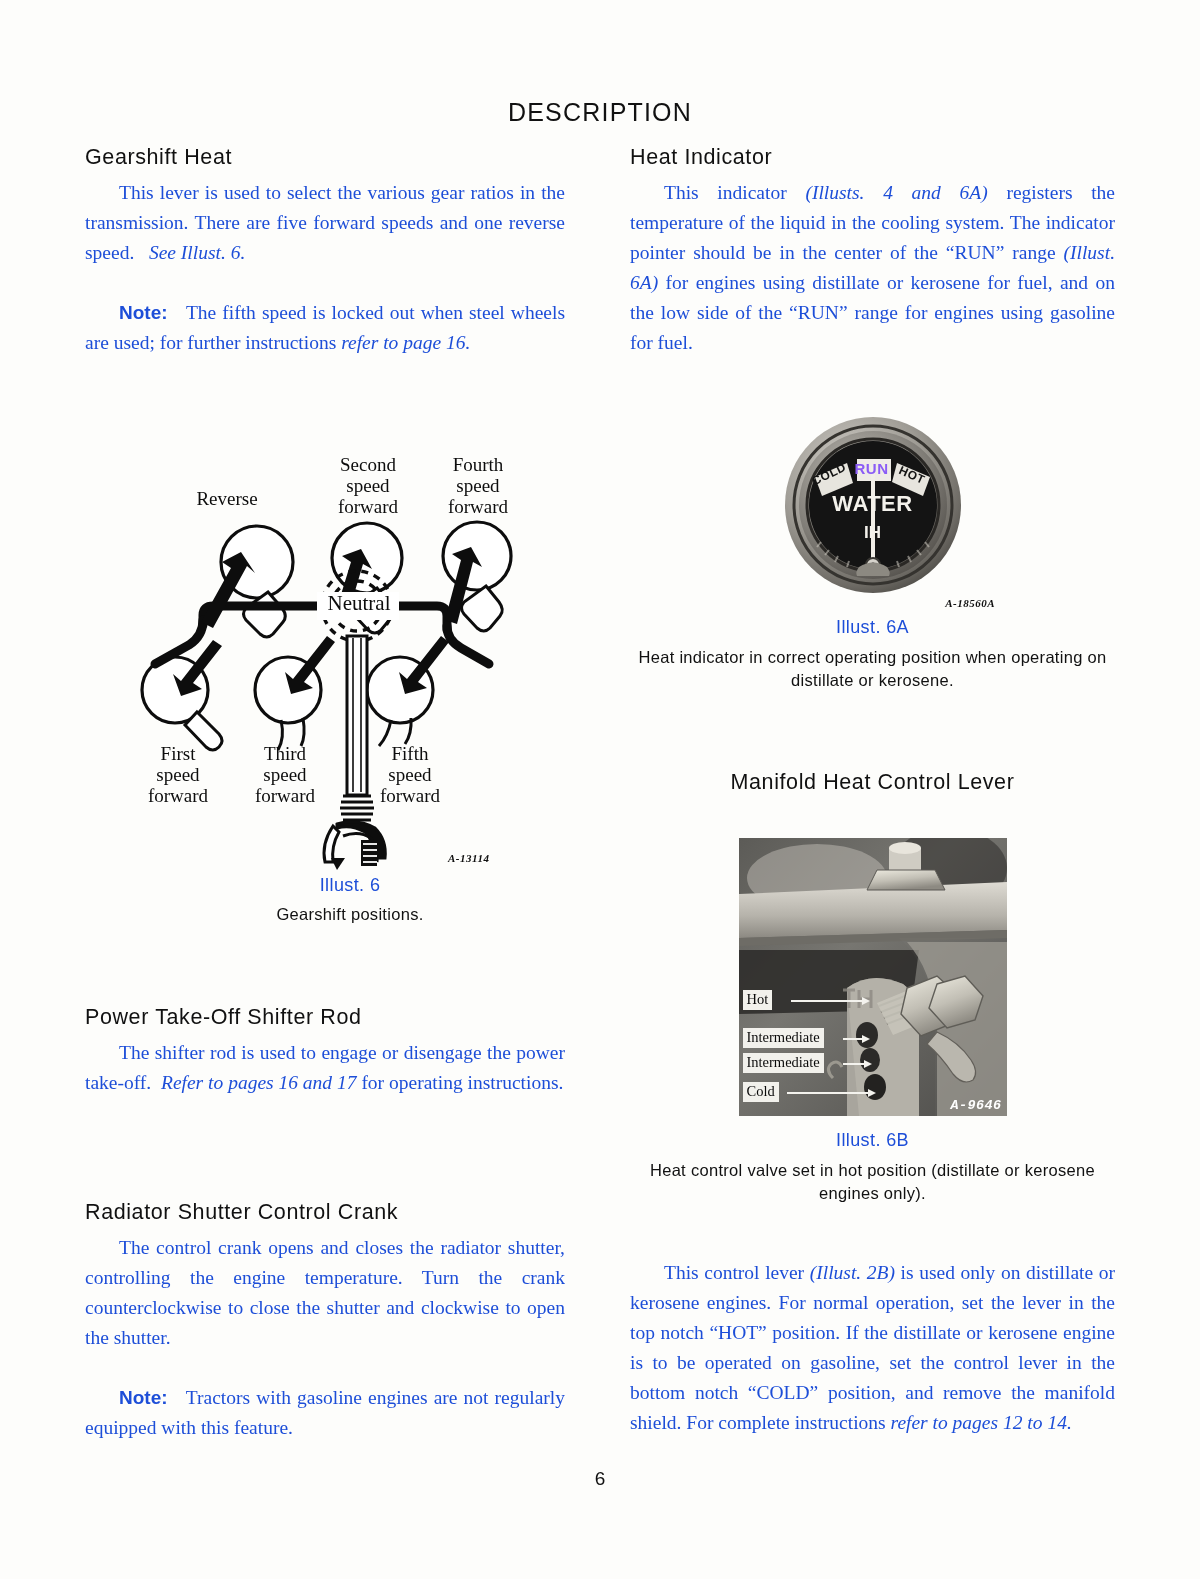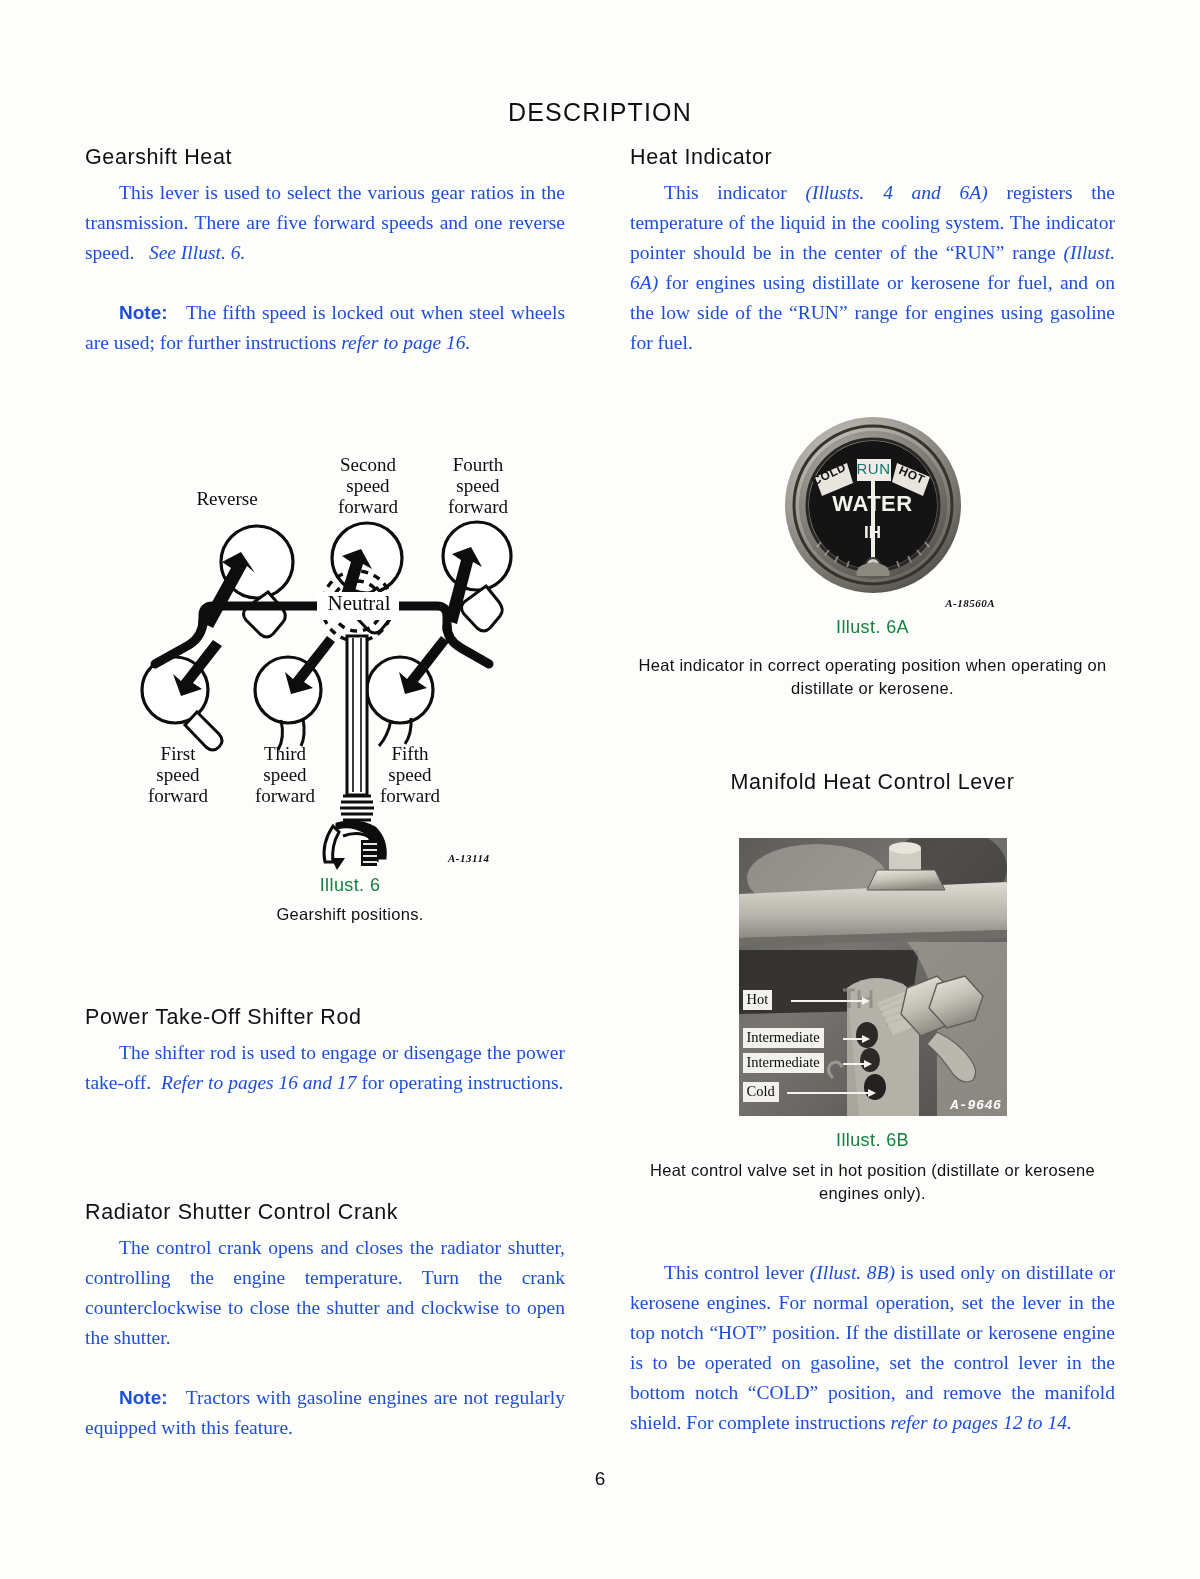--- a/index.html
+++ b/index.html
@@ -55,21 +55,21 @@
   }
   p.body .nb { font-family: "Liberation Sans", sans-serif; font-size: 19px; }
   p.body i   { font-style: italic; }
 
   
   .fig-num {
     font-family: "Liberation Sans", sans-serif;
     font-size: 18px;
     text-align: center;
     letter-spacing: 0.4px;
-    color: #15803d;
+    color: #1d4ed8;
   }
   .fig-cap {
     font-family: "Liberation Sans", sans-serif;
     font-size: 16.5px;
     line-height: 23px;
     text-align: center;
     letter-spacing: 0.3px;
     color: #111;
   }
   .neg-ref {
@@ -348,36 +348,36 @@
           <circle cx="100" cy="150" r="2.4" fill="#1b1a18"></circle>
           <path d="M86,152 q14,-9 28,0 q4,5 2,9 l-32,0 q-2,-4 2,-9 z" fill="#8c8981"></path>
         </g>
       </svg>
 
       
       <div style="position:absolute; left:38px; top:52px; width:36px; transform:rotate(-26deg);
                   font-family:'Liberation Sans',sans-serif; font-size:12px; font-weight:bold;
                   letter-spacing:0.5px; text-align:center; color:#141414;">COLD</div>
       <div style="position:absolute; left:82px; top:45px; width:38px;
-                  font-family:'Liberation Sans',sans-serif; font-size:15px; font-weight:normal;
-                  letter-spacing:0.5px; text-align:center; color:#0f766e;">RUN</div>
+                  font-family:'Liberation Sans',sans-serif; font-size:15px; font-weight:bold;
+                  letter-spacing:0.5px; text-align:left; color:#8b5cf6;">RUN</div>
       <div style="position:absolute; left:124px; top:53px; width:30px; transform:rotate(24deg);
                   font-family:'Liberation Sans',sans-serif; font-size:12px; font-weight:bold;
                   letter-spacing:0.5px; text-align:center; color:#141414;">HOT</div>
       <div style="position:absolute; left:50px; top:76px; width:100px;
                   font-family:'Liberation Sans',sans-serif; font-size:22px; font-weight:bold;
                   letter-spacing:0.5px; text-align:center; color:#f4f2ec;">WATER</div>
       <div style="position:absolute; left:76px; top:108px; width:48px;
                   font-family:'Liberation Sans',sans-serif; font-size:17px; font-weight:bold;
                   letter-spacing:0px; text-align:center; color:#f4f2ec;">IH</div>
     </div>
 
     <div class="neg-ref" style="display:block; text-align:right; padding-right:120px; margin-top:-3px;">A-18560A</div>
     <div class="fig-num" style="margin-top:8px;">Illust. 6A</div>
-    <div class="fig-cap" style="margin-top:16px;">Heat indicator in correct operating position when operating on distillate or kerosene.</div>
+    <div class="fig-cap" style="margin-top:8px;">Heat indicator in correct operating position when operating on distillate or kerosene.</div>
   </div>
 
   <div style="position:absolute; left:630px; top:770px; width:485px;text-align:center;">
     <h2 class="section-head">Manifold Heat Control Lever</h2>
   </div>
 
   <div class="manifold-fig">
     <div class="manifold-photo">
       <svg width="268" height="278" viewBox="0 0 268 278" style="position:absolute;left:0;top:0;">
         <defs>
@@ -490,21 +490,21 @@
   <div class="blk-note2">
     <p class="body">
       <span class="nb" style="font-weight:bold">Note:</span>
       &nbsp;&nbsp;<span>Tractors with gasoline engines are not regularly equipped with this feature.</span>
     </p>
   </div>
 
   <div class="blk-manifold-text">
     <p class="body">
       <span>This control lever</span>
-      <i>(Illust. 8B)</i>
+      <i>(Illust. 2B)</i>
       <span>is used only on distillate or kerosene engines.   For normal operation, set the lever in the top notch “HOT” position.  If the distillate or kerosene engine is to be operated on gasoline, set the control lever in the bottom notch “COLD” position, and remove the manifold shield. For complete instructions</span>
       <i>refer to pages 12 to 14.</i>
     </p>
   </div>
 
   <div class="folio">6</div>
 
 </div>
 
 </body></html>

